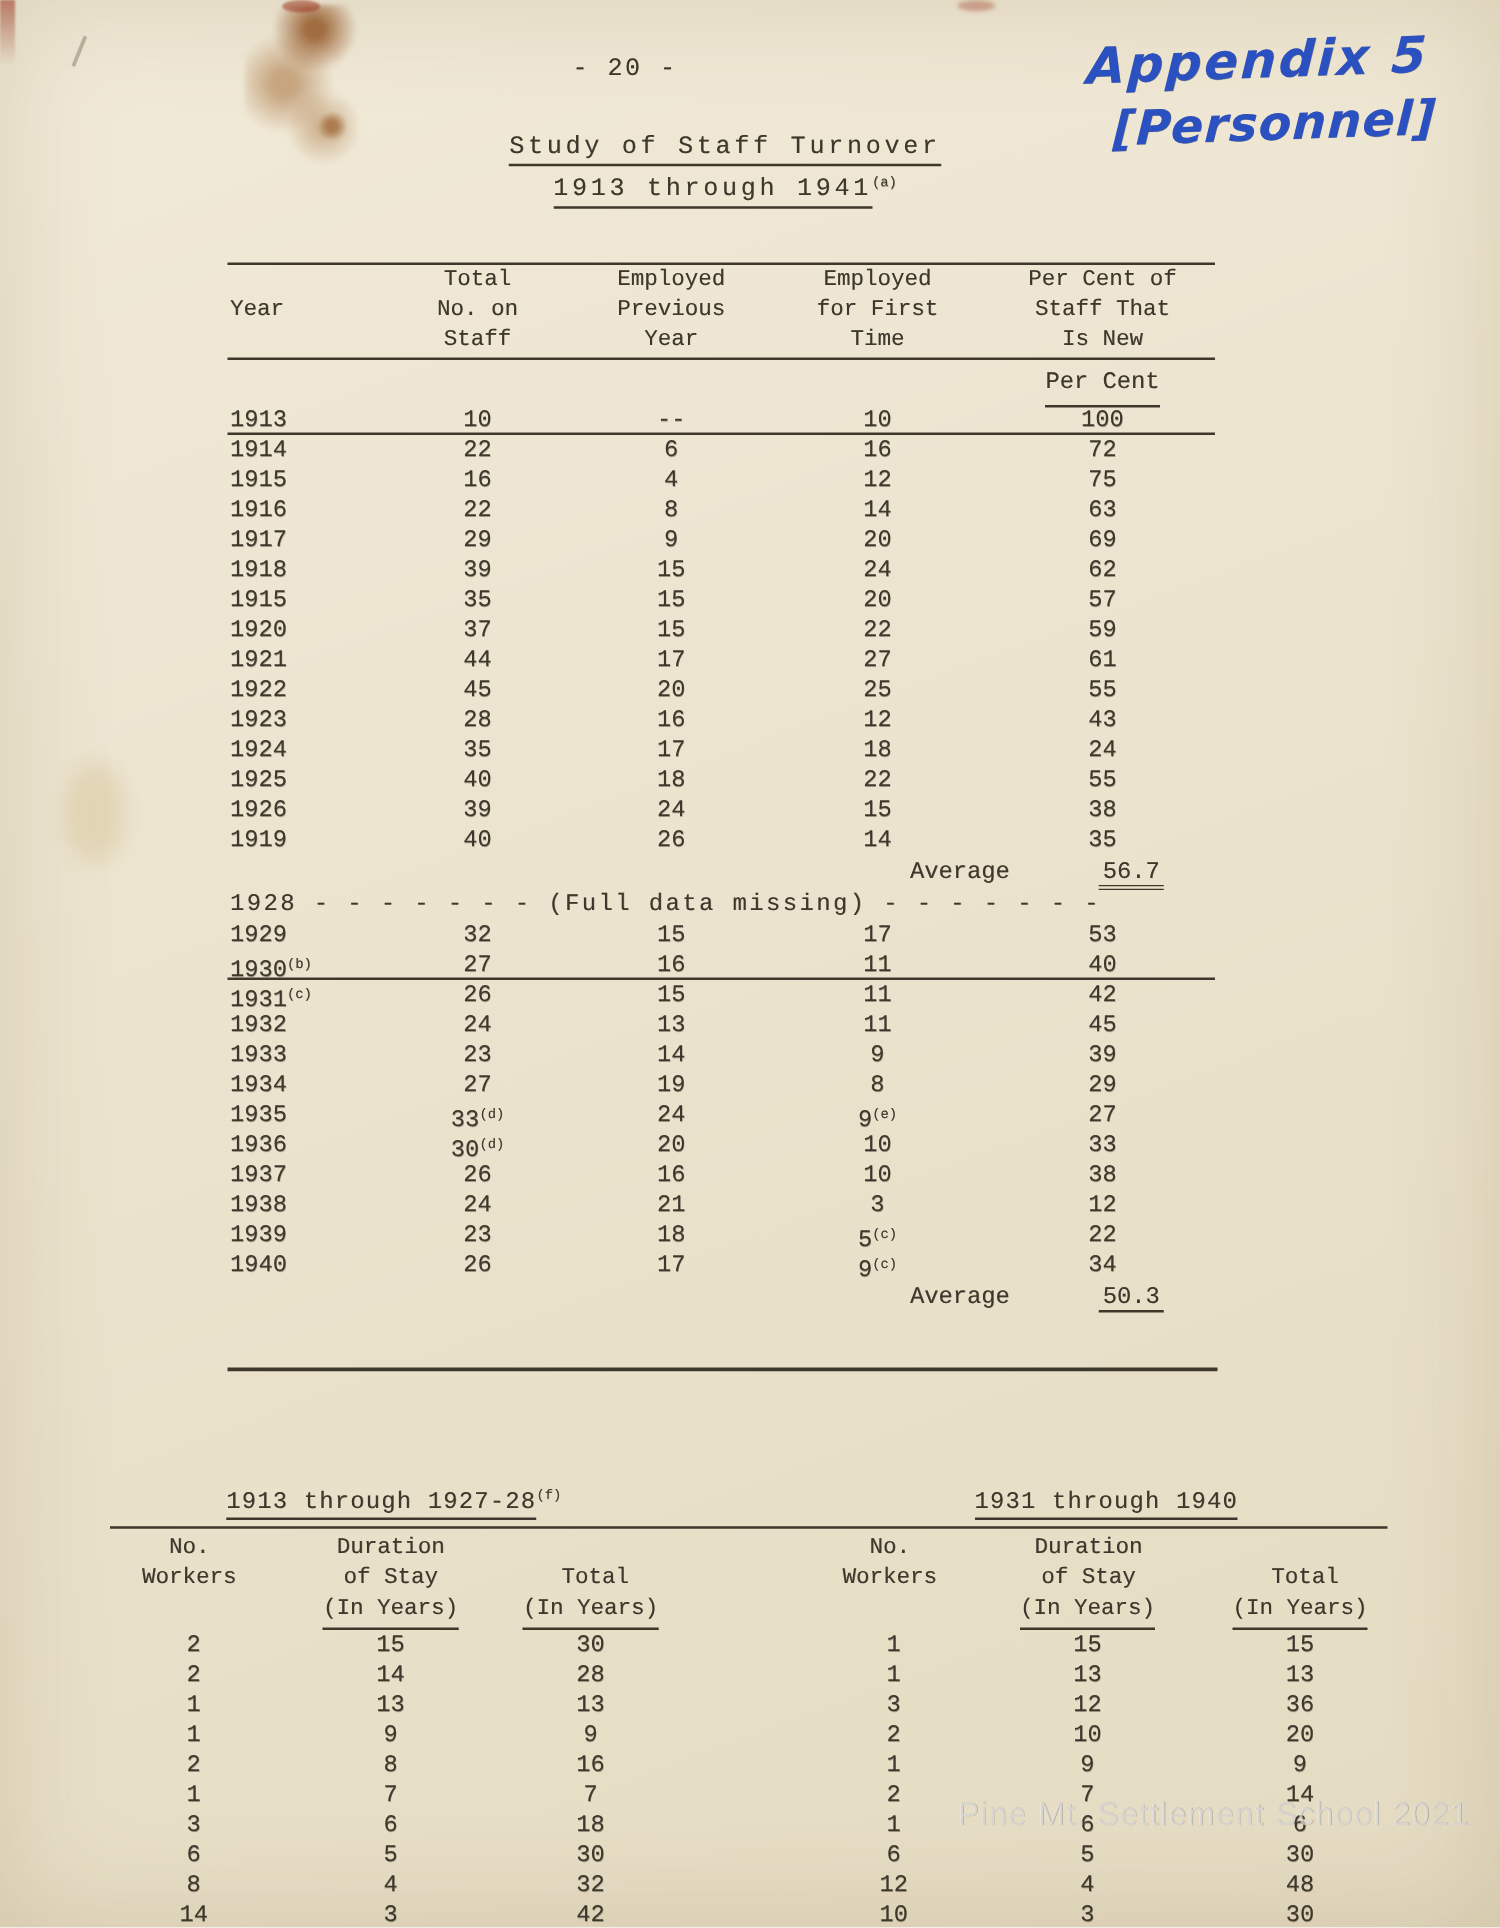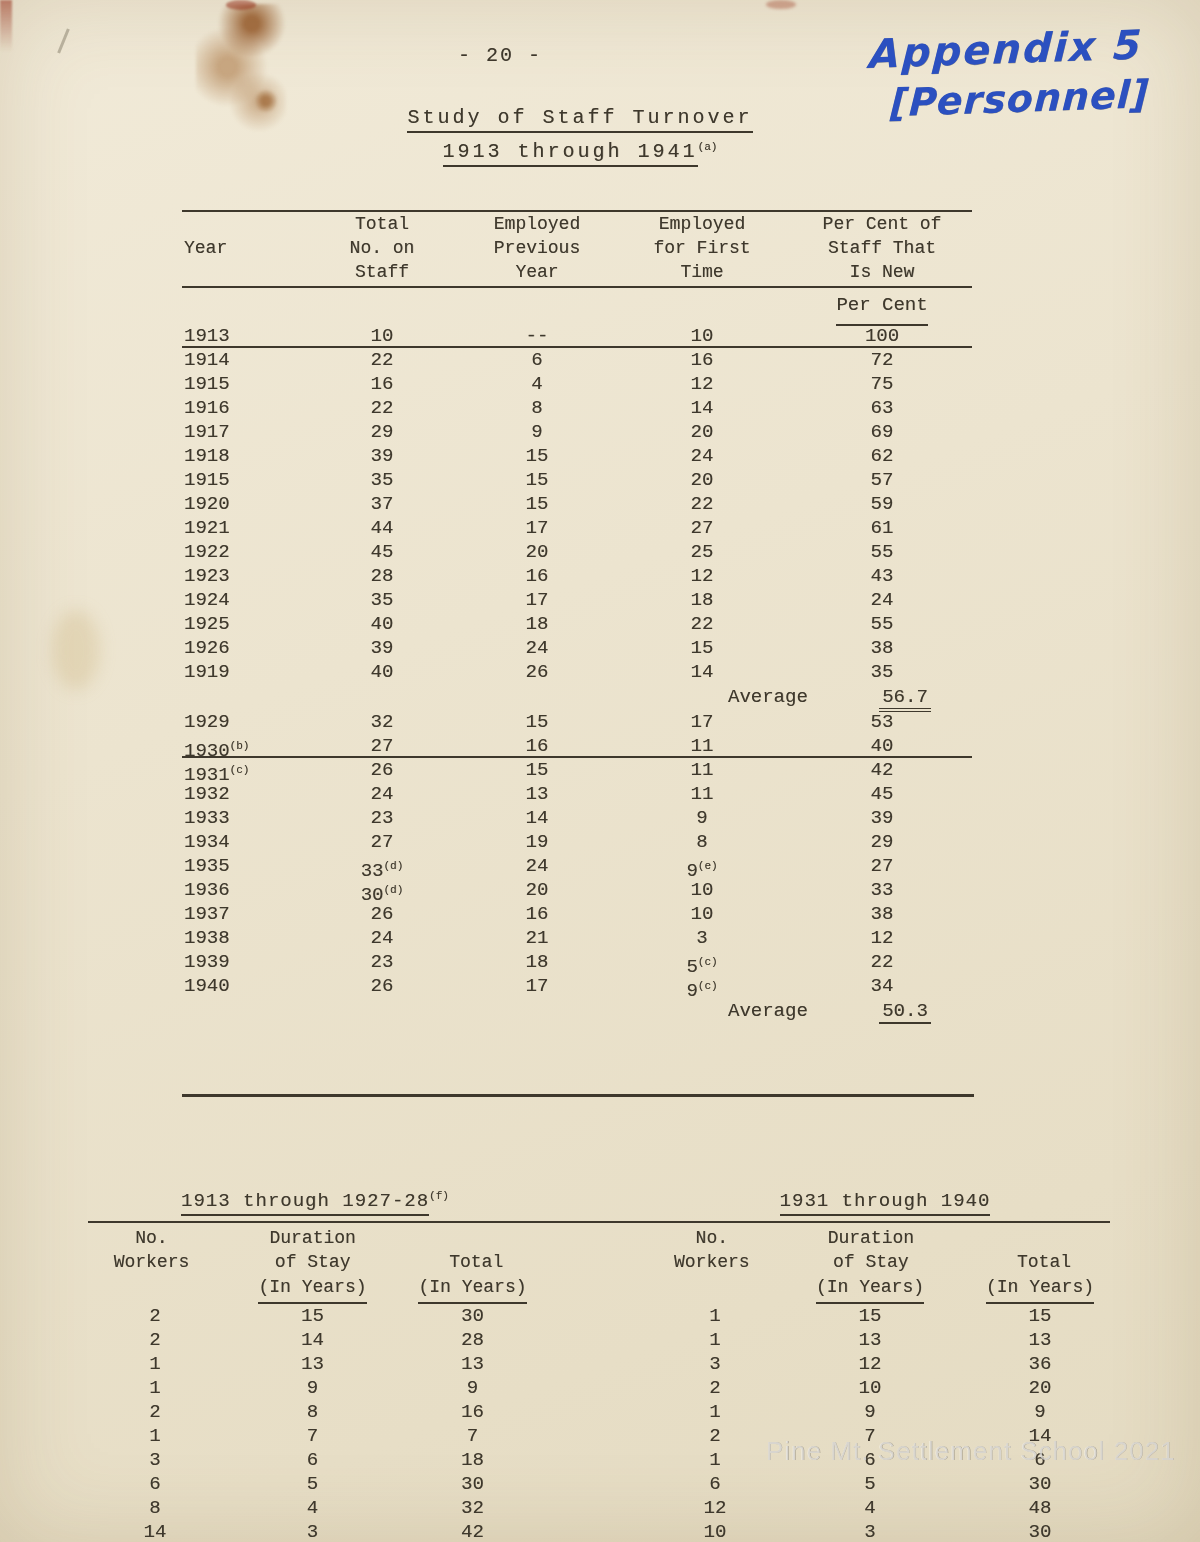--- a/index.html
+++ b/index.html
@@ -254,20 +254,21 @@
           <div class="c-pct"><span>35</span></div>
         </div>
       </div>
 
     <div class="tt-row avg">
       <div class="avg-spacer"></div>
       <div class="avg-label">Average</div>
       <div class="avg-val"><span class="dbl">56.7</span></div>
     </div>
 
+    <div class="missing">1928 - - - - - - - (Full data missing) - - - - - - -</div>
 
     <div>
         <div class="tt-row">
           <div class="c-year"><span>1929</span></div>
           <div class="c-total"><span>32</span></div>
           <div class="c-prev"><span>15</span></div>
           <div class="c-first"><span>17</span></div>
           <div class="c-pct"><span>53</span></div>
         </div>
         <div class="tt-row ruled">

